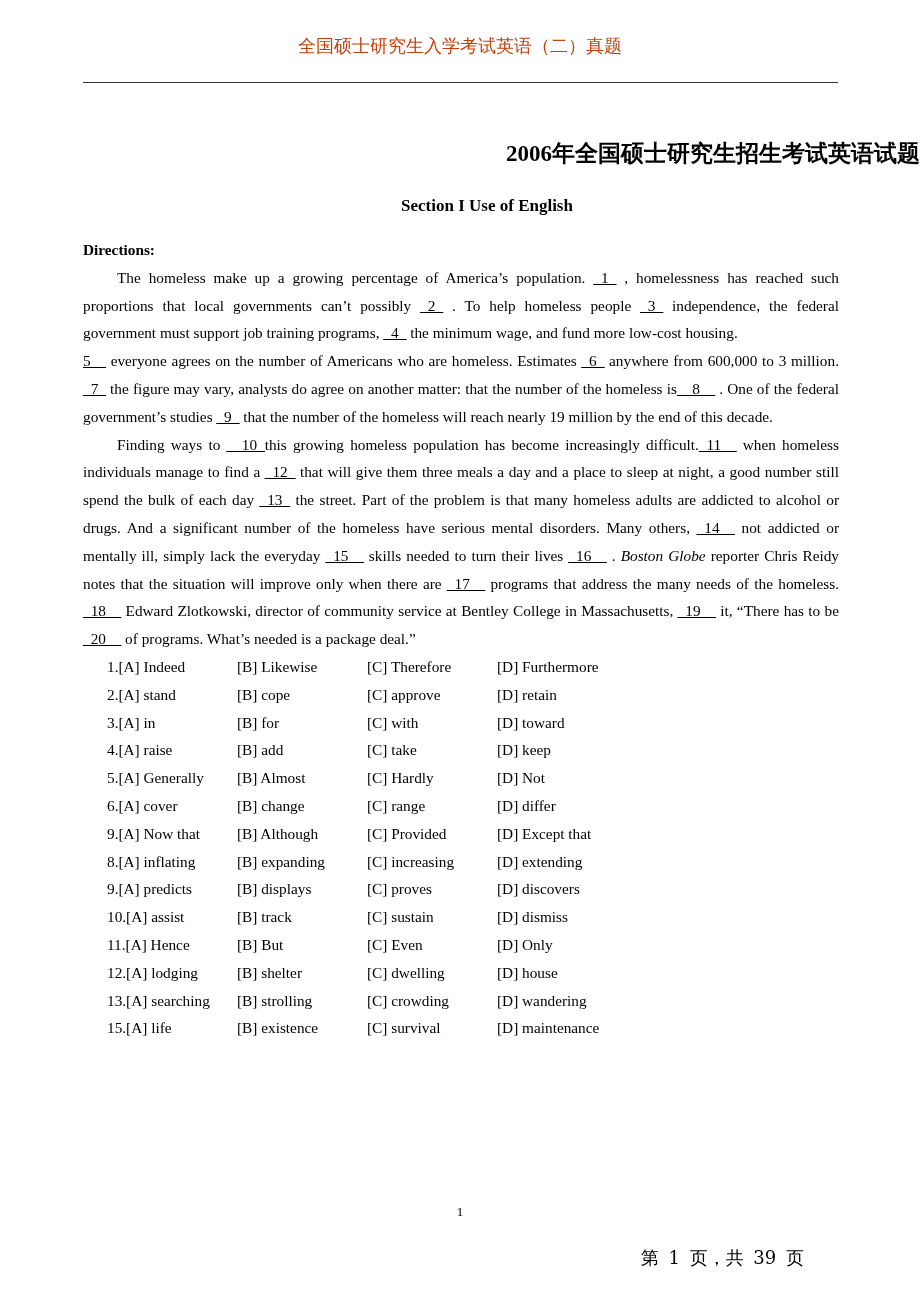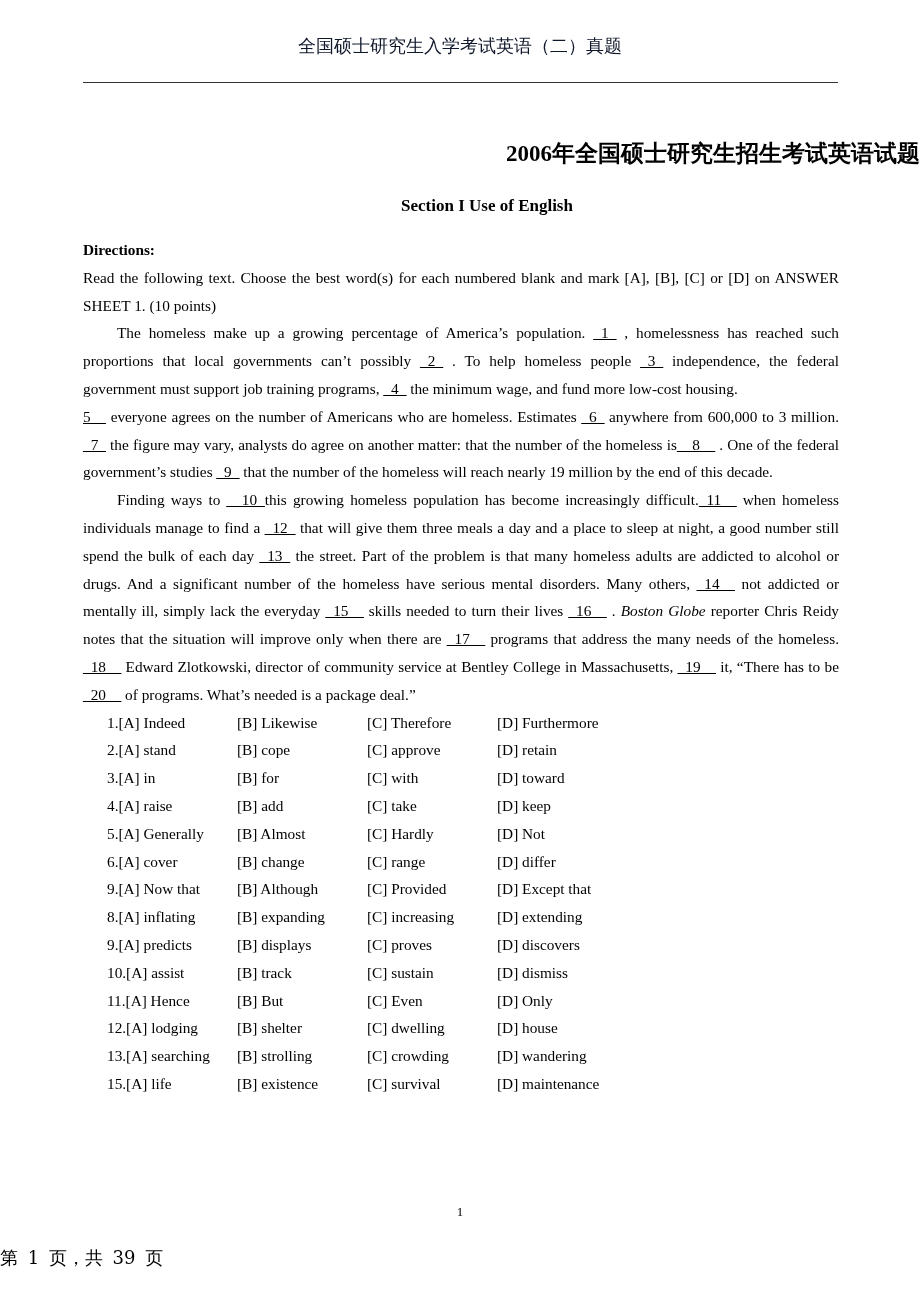--- a/index.html
+++ b/index.html
@@ -2,21 +2,21 @@
 <html><head>
   <meta charset="utf-8">
   <style>
     html, body { margin: 0; padding: 0; background: #ffffff; }
     body {
       width: 920px; height: 1302px; position: relative; overflow: hidden;
       font-family: "Liberation Serif", "DejaVu Serif", serif; color: #000;
     }
     .running-header {
       position: absolute; top: 34px; left: 0; width: 920px; text-align: center;
-      font-size: 18px; color: #0f172a;
+      font-size: 18px; color: #c2410c;
     }
     .header-rule {
       position: absolute; top: 82px; left: 83px; width: 755px; height: 0;
       border-top: 1px solid #333;
     }
     .title {
       position: absolute; top: 138px; left: 0; width: 920px; text-align: right;
       font-size: 23px; font-weight: bold;
     }
     .section-title {
@@ -36,36 +36,35 @@
     .opt-row { display: flex; height: 27.8px; margin-left: 24px; }
     .opt { width: 130px; white-space: nowrap; }
     .opt.a { width: 130px; }
     .opt.b { width: 130px; }
     .opt.c { width: 130px; }
     .page-number {
       position: absolute; top: 1204px; left: 0; width: 920px; text-align: center;
       font-size: 13px;
     }
     .page-footer {
-      position: absolute; top: 1246px; left: 0; width: 804px; text-align: left;
+      position: absolute; top: 1246px; left: 0; width: 804px; text-align: right;
       font-size: 18px; word-spacing: 4px; font-family: "DejaVu Serif", serif;
     }
   </style>
 </head>
 <body>
 
 <div class="running-header">全国硕士研究生入学考试英语（二）真题</div>
 <div class="header-rule"></div>
 
 <div class="title">2006年全国硕士研究生招生考试英语试题</div>
 <div class="section-title">Section I Use of English</div>
 
 <div class="content">
   <div class="directions-label">Directions:</div>
-  <p>Read the following text. Choose the best word(s) for each numbered blank and mark [A], [B], [C] or [D] on ANSWER SHEET 1. (10 points)</p>
 
   <p class="indent">
     <span>The homeless make up a growing percentage of America’s population. </span><span class="blank">_1_</span><span> , homelessness has reached such proportions that local governments can’t possibly </span><span class="blank">_2_</span><span> . To help homeless people </span><span class="blank">_3_</span><span> independence, the federal government must support job training programs, </span><span class="blank">_4_</span><span> the minimum wage, and fund more low-cost housing.</span>
   </p>
 
   <p>
     <span class="blank">5__</span><span> everyone agrees on the number of Americans who are homeless. Estimates </span><span class="blank">_6_</span><span> anywhere from 600,000 to 3 million. </span><span class="blank">_7_</span><span> the figure may vary, analysts do agree on another matter: that the number of the homeless is</span><span class="blank">__8__</span><span> . One of the federal government’s studies </span><span class="blank">_9_</span><span> that the number of the homeless will reach nearly 19 million by the end of this decade.</span>
   </p>
 
   <p class="indent">

